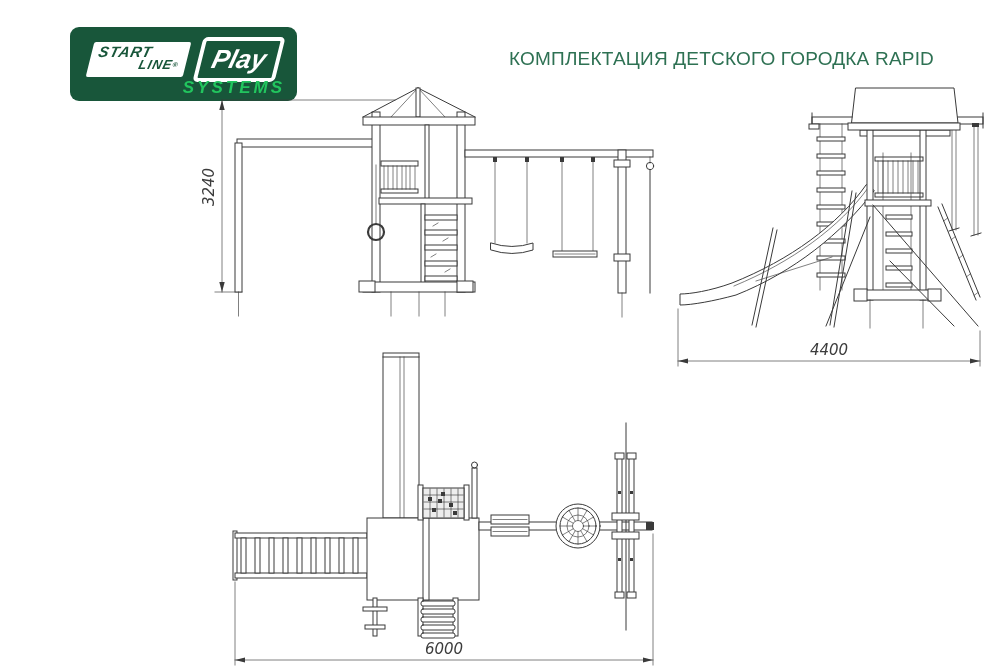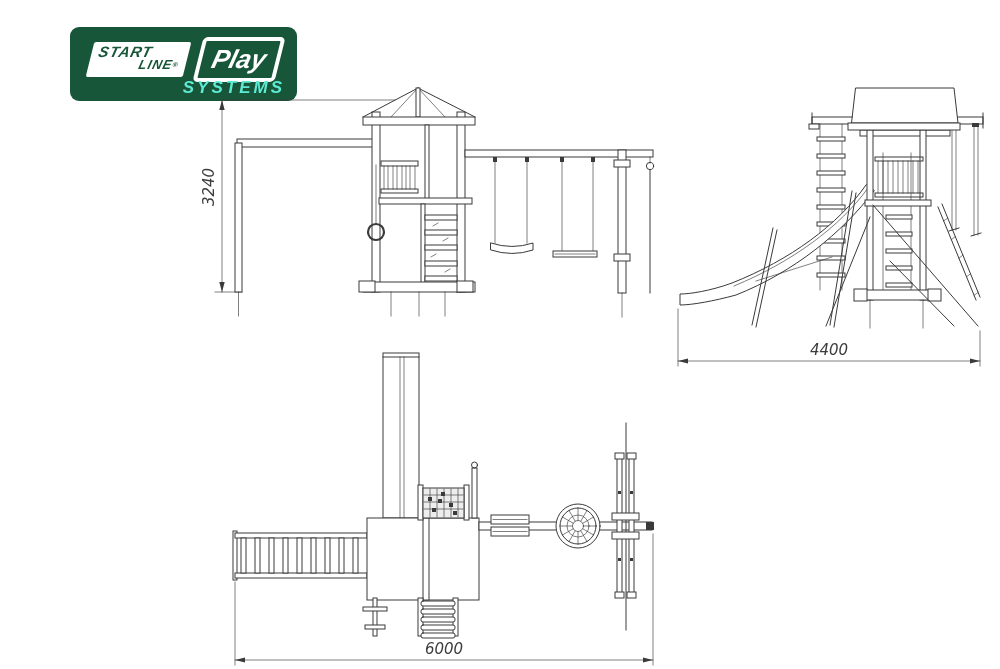--- a/index.html
+++ b/index.html
@@ -11,21 +11,21 @@
   .logo-sl{position:absolute;left:20px;top:15px;width:97px;height:35px;background:#fff;
            transform:skewX(-14deg);border-radius:2px;box-sizing:border-box;padding:3px 7px 0 7px;
            color:var(--brand-green,#18563A);font-weight:bold;font-style:italic;}
   .sl-start{font-size:15px;line-height:14px;letter-spacing:1px;}
   .sl-line{font-size:13px;line-height:12px;letter-spacing:1px;text-align:right;}
   .sl-reg{font-size:7px;vertical-align:top;}
   .logo-play{position:absolute;left:128px;top:10px;width:82px;height:45px;
              background:var(--brand-green,#18563A);border:4px solid #fff;border-radius:5px;
              transform:skewX(-14deg);box-sizing:border-box;display:flex;align-items:center;
              justify-content:center;color:#fff;font-weight:bold;font-style:italic;font-size:26px;}
-  .logo-systems{position:absolute;right:12px;bottom:3px;color:#5eead4;font-weight:bold;
+  .logo-systems{position:absolute;right:12px;bottom:3px;color:#22c55e;font-weight:bold;
                 font-style:italic;font-size:17px;letter-spacing:3px;}
   
   .title{position:absolute;left:509px;top:48px;white-space:nowrap;
          color:var(--title-green,#2E7153);font-size:19px;letter-spacing:0.2px;}
   
   svg.drawing{position:absolute;stroke:var(--line-color,#3a3a3a);stroke-width:1;fill:none;
               stroke-linecap:square;}
   svg.drawing .thin{stroke-width:0.65;}
   svg.drawing .wfill{fill:#ffffff;}
   svg.drawing .gfill{fill:#ededed;}
@@ -41,20 +41,21 @@
     <div class="logo-sl">
       <div class="sl-start">START</div>
       <div class="sl-line"><span>LINE</span><span class="sl-reg">®</span></div>
     </div>
     <div class="logo-play">
         <span>Play</span>
       </div>
     <div class="logo-systems">SYSTEMS</div>
   </div>
 
+  <div class="title">КОМПЛЕКТАЦИЯ ДЕТСКОГО ГОРОДКА RAPID</div>
 
   <svg class="drawing" style="left:195px;top:85px;" width="470" height="248" viewBox="0 0 470 248">
 
     <g>
       <line class="thin" x1="27" y1="15" x2="200" y2="15"></line>
       <line class="thin" x1="27" y1="15" x2="27" y2="207"></line>
       <line class="thin" x1="20" y1="207" x2="47" y2="207"></line>
       <polygon class="dark" points="27,15 24.3,25 29.7,25"></polygon>
       <polygon class="dark" points="27,207 24.3,197 29.7,197"></polygon>
       <text transform="rotate(-90 14 102)" x="14" y="107" text-anchor="middle">3240</text>

